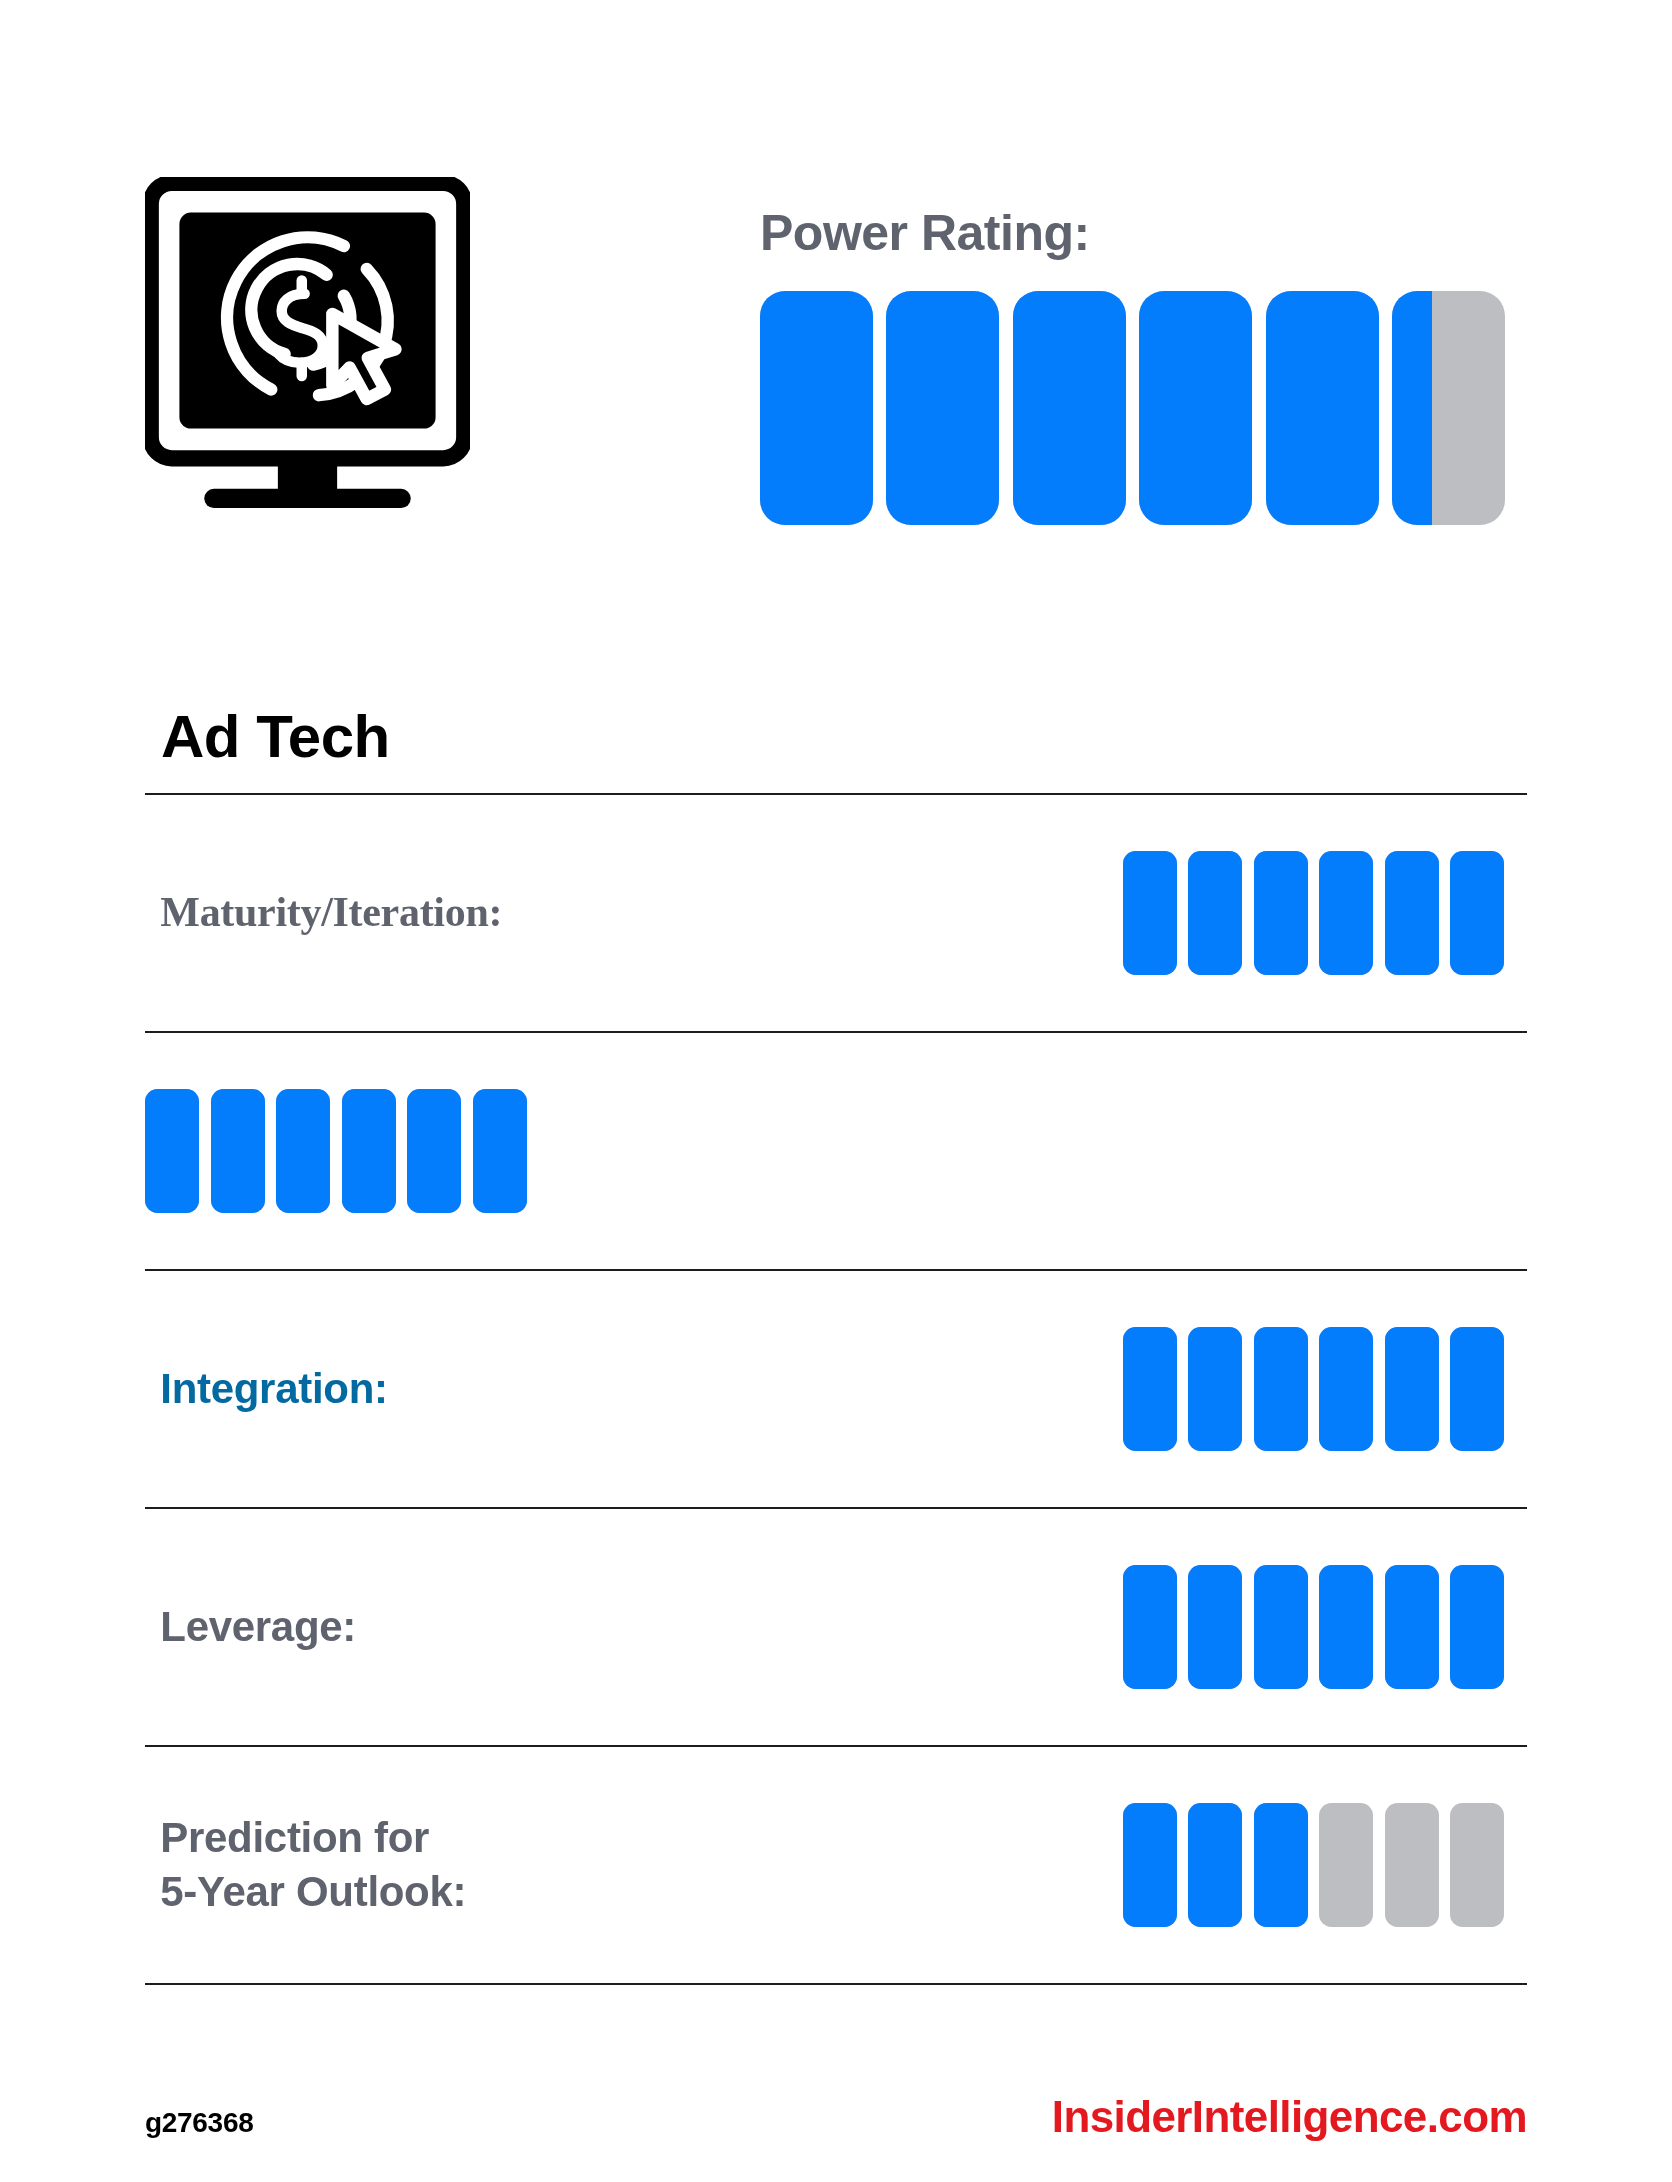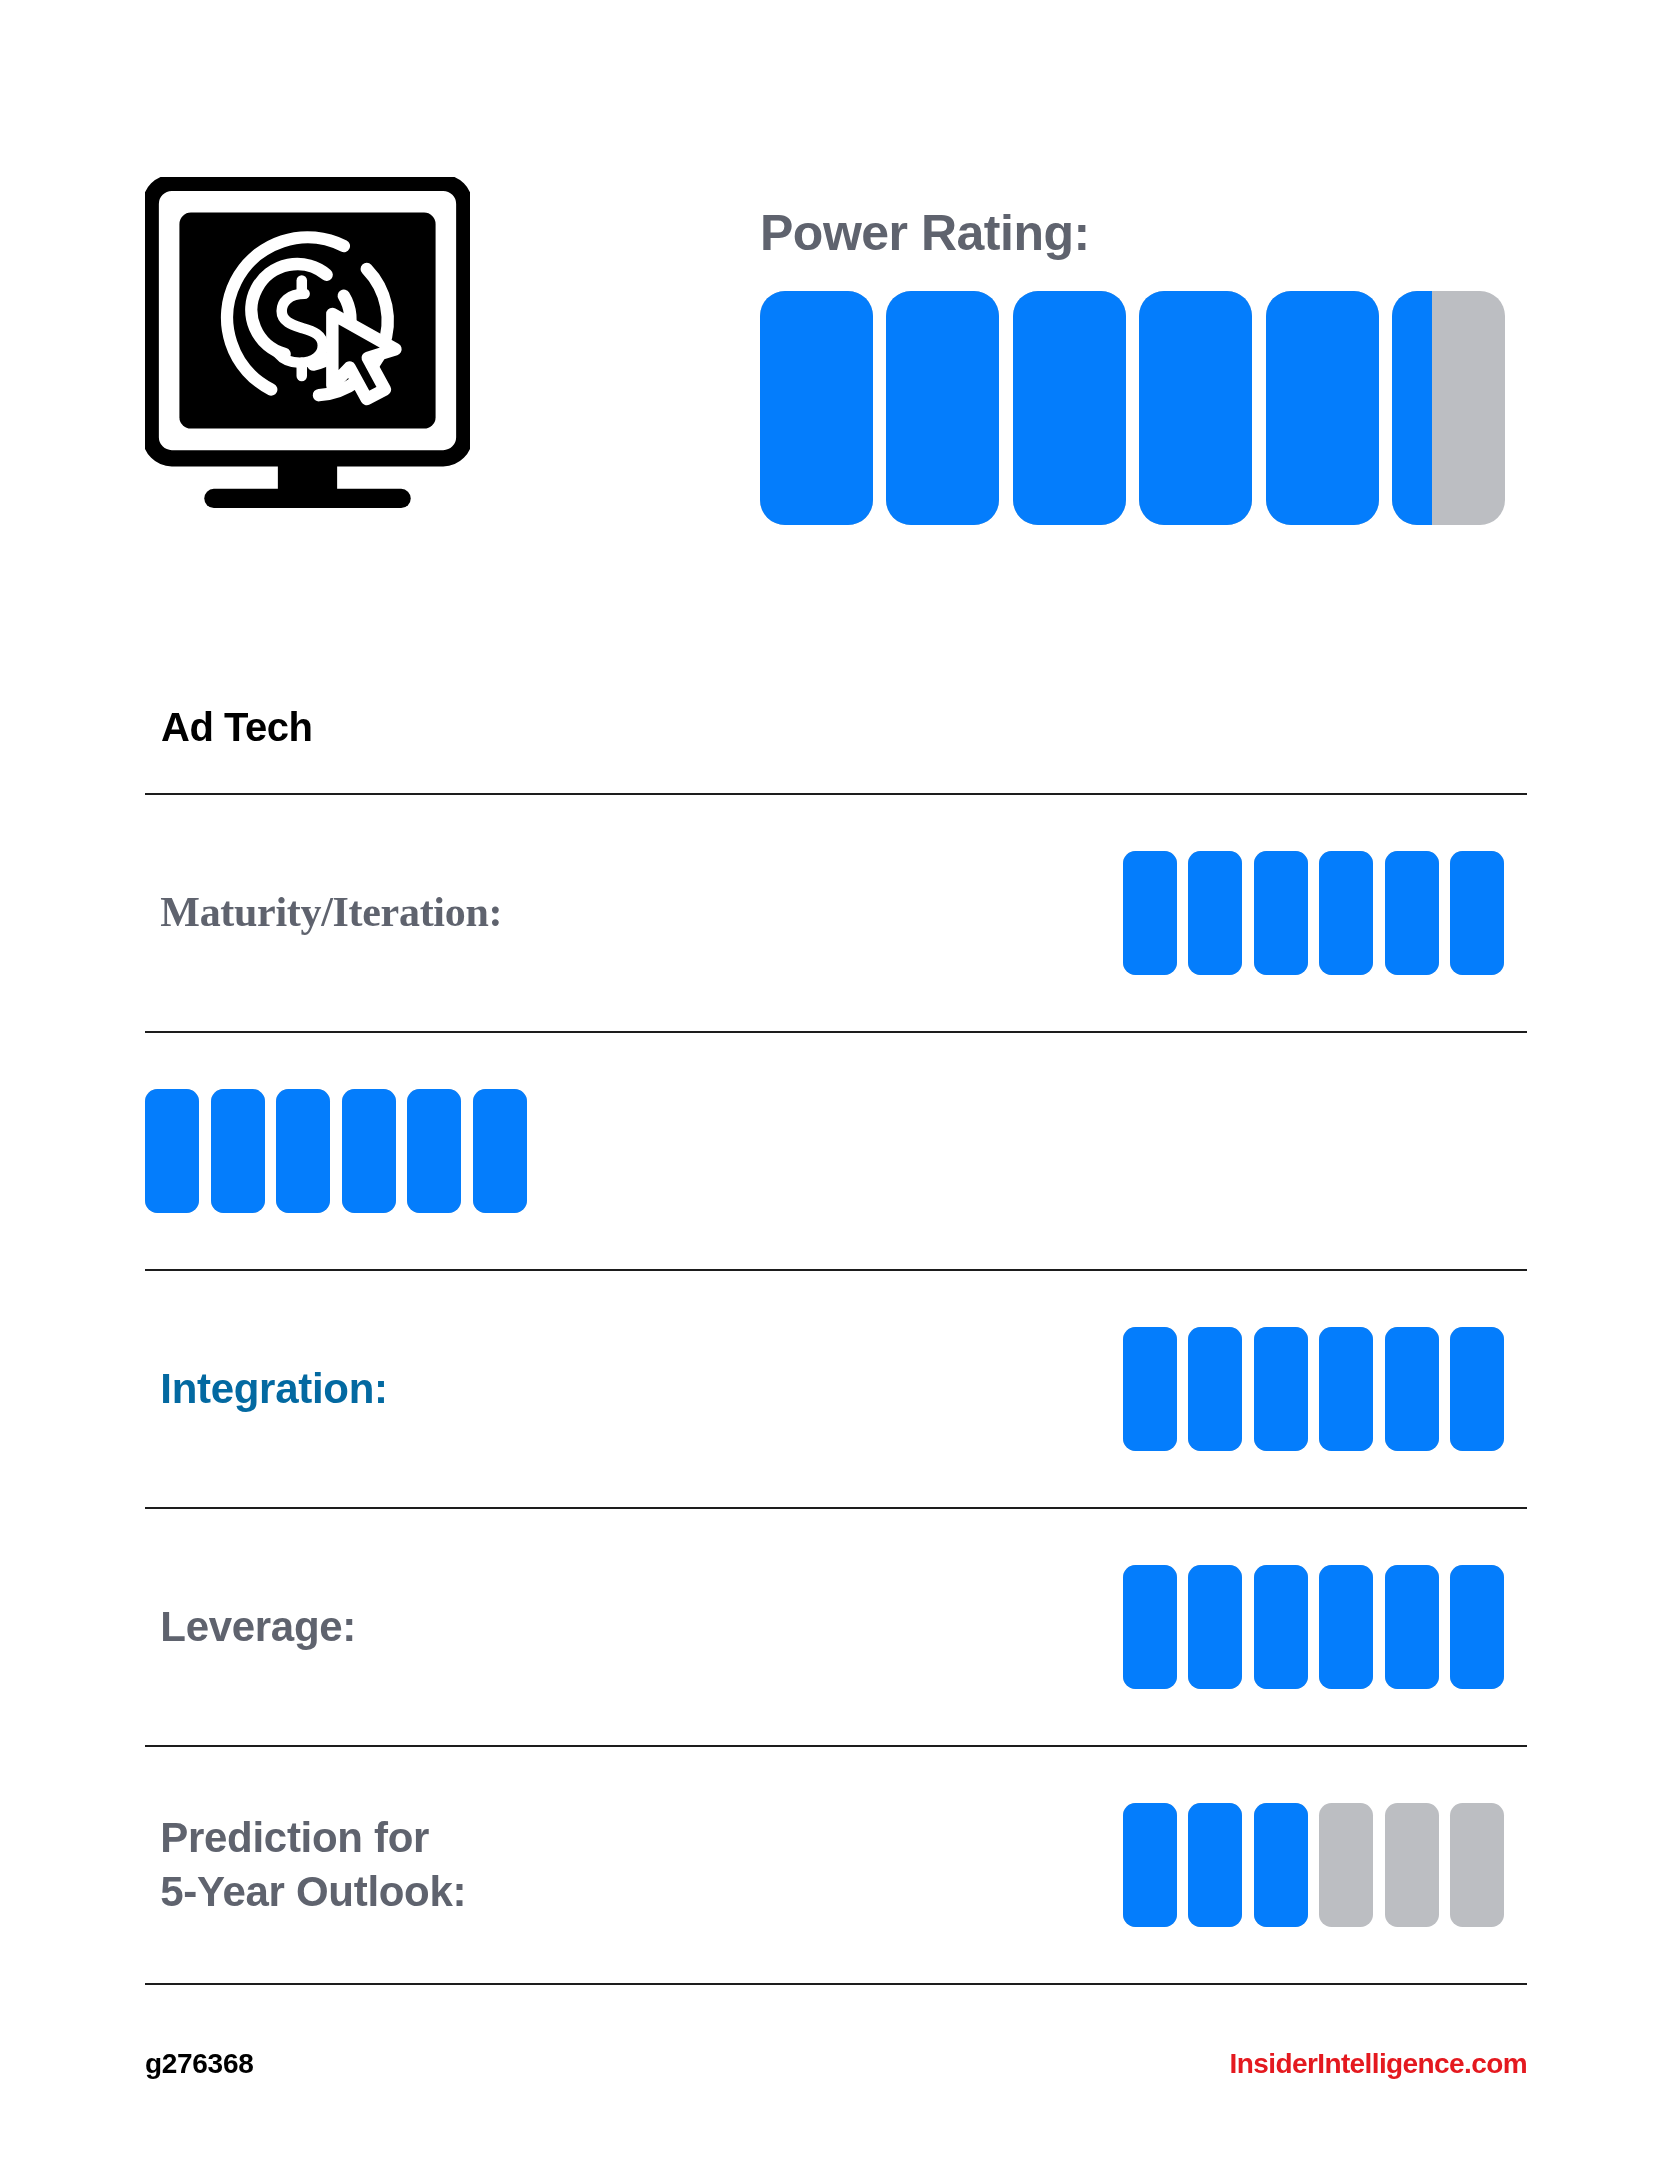--- a/index.html
+++ b/index.html
@@ -77,21 +77,21 @@
     top: 0;
     bottom: 0;
     background: #047dfc;
   }
 
   
   .section-title {
     position: absolute;
     left: 161px;
     top: 707px;
-    font-size: 40px;
+    font-size: 60px;
     font-weight: bold;
     color: #000000;
     letter-spacing: -0.5px;
     line-height: 1;
   }
 
   
   .table {
     position: absolute;
     left: 145px;
@@ -156,24 +156,25 @@
     align-items: baseline;
     justify-content: space-between;
   }
   .footer-id {
     font-size: 28px;
     font-weight: bold;
     color: #000000;
     letter-spacing: -0.3px;
   }
   .footer-brand {
-    font-size: 28px;
+    font-size: 44px;
     font-weight: bold;
     color: #e4191f;
     letter-spacing: -0.6px;
+    margin-top: 44px;
   }
 </style>
 </head>
 <body>
 
 <div class="page">
 
   <div class="header">
 
     <div class="monitor-icon">

